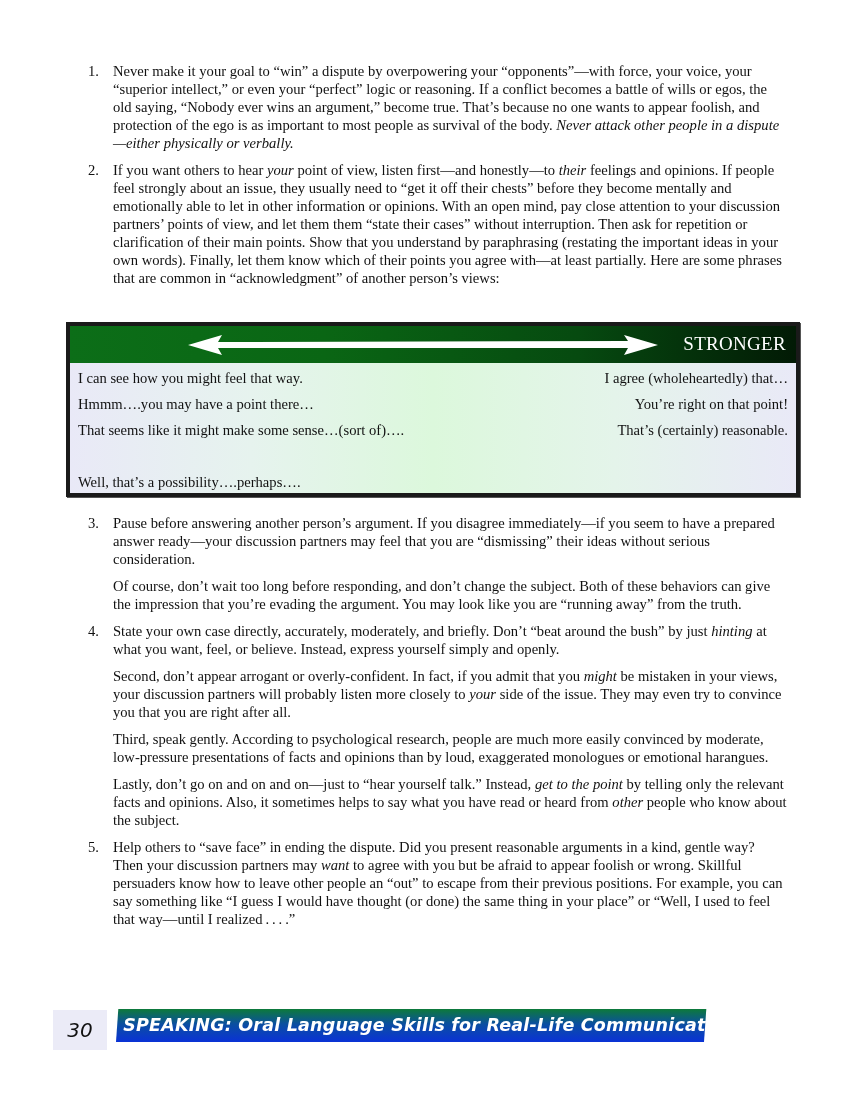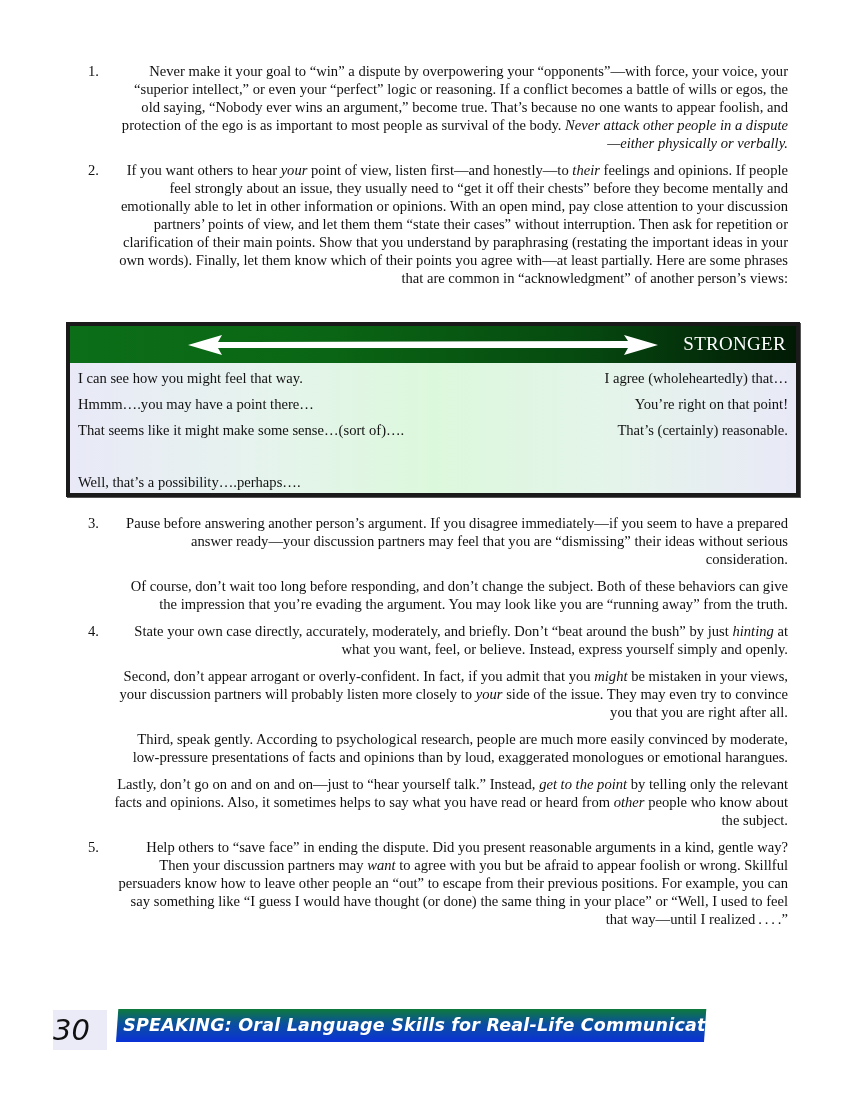--- a/index.html
+++ b/index.html
@@ -6,21 +6,21 @@
   body {
     width: 850px; height: 1108px; position: relative; overflow: hidden;
     font-family: "Liberation Serif", "DejaVu Serif", serif;
     color: #111111;
   }
   .page { position: absolute; left: 0; top: 0; width: 850px; height: 1108px; }
 
   .list { position: absolute; left: 88px; width: 700px; font-size: 14.6px; line-height: 18px; }
   .item { position: relative; padding-left: 25px; }
   .item .num { position: absolute; left: 0; top: 0; font-weight: normal; }
-  .item p { margin: 0 0 9px 0; text-align: right; }
+  .item p { margin: 0 0 9px 0; }
 
   #list-a { top: 62px; }
   #list-b { top: 514px; }
 
   
   .ack-box {
     position: absolute; left: 66px; top: 322px; width: 734px; height: 175px;
     border: 4px solid #1a1a1a; box-sizing: border-box;
     box-shadow: 1px 1px 0 #555;
   }
@@ -45,22 +45,22 @@
     position: absolute; left: 0; right: 0; height: 26px;
     font-size: 14.6px; line-height: 26px;
   }
   .ack-row .l { position: absolute; left: 8px; }
   .ack-row .r { position: absolute; right: 8px; text-align: left; }
 
   
   .page-num {
     position: absolute; left: 53px; top: 1010px; width: 54px; height: 40px;
     background: #ebebf7; color: #111;
-    font-family: "DejaVu Sans", sans-serif; font-style: italic; font-size: 29px;
-    line-height: 40px; 
+    font-family: "DejaVu Sans", sans-serif; font-style: italic; font-size: 20px;
+    line-height: 40px; text-align: center;
   }
   .footer-banner {
     position: absolute; left: 116px; top: 1009px; width: 588px; height: 33px;
     background: linear-gradient(180deg, #0d7a3a 0%, #0b4fa0 45%, #0a32d6 100%);
     color: #ffffff;
     font-family: "DejaVu Sans", sans-serif; font-style: italic; font-weight: bold;
     font-size: 17.5px; line-height: 33px; padding-left: 6px; box-sizing: border-box;
     white-space: nowrap; letter-spacing: 0.2px;
     transform: skewX(-4deg); transform-origin: left bottom;
   }

